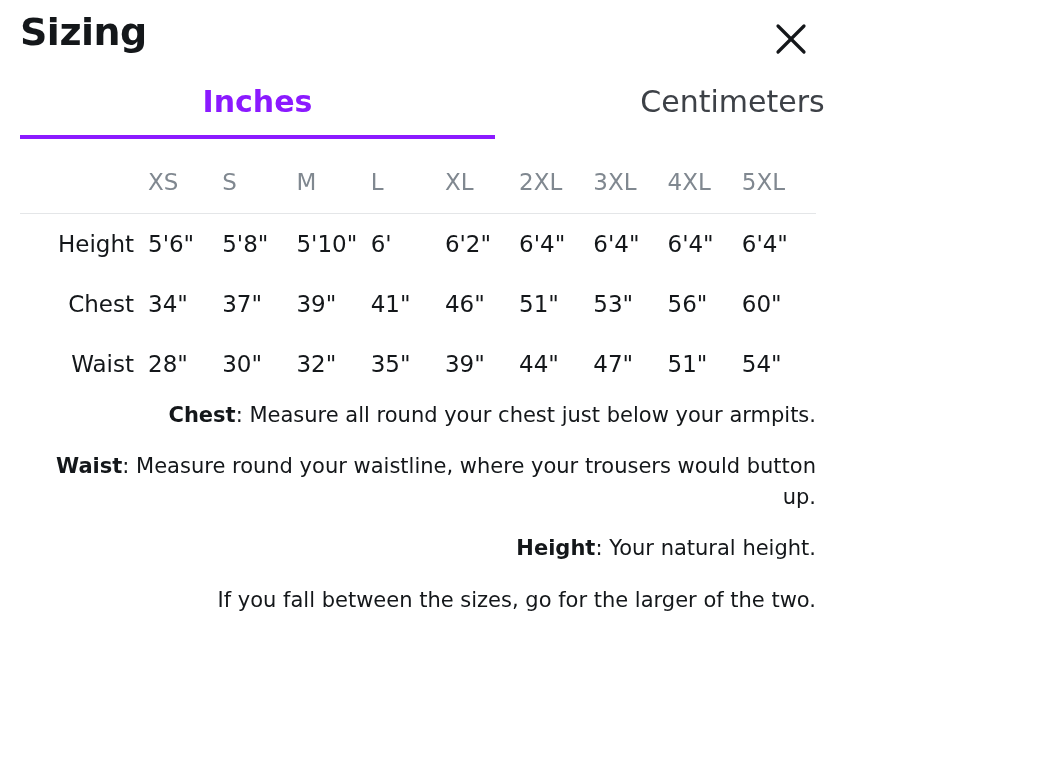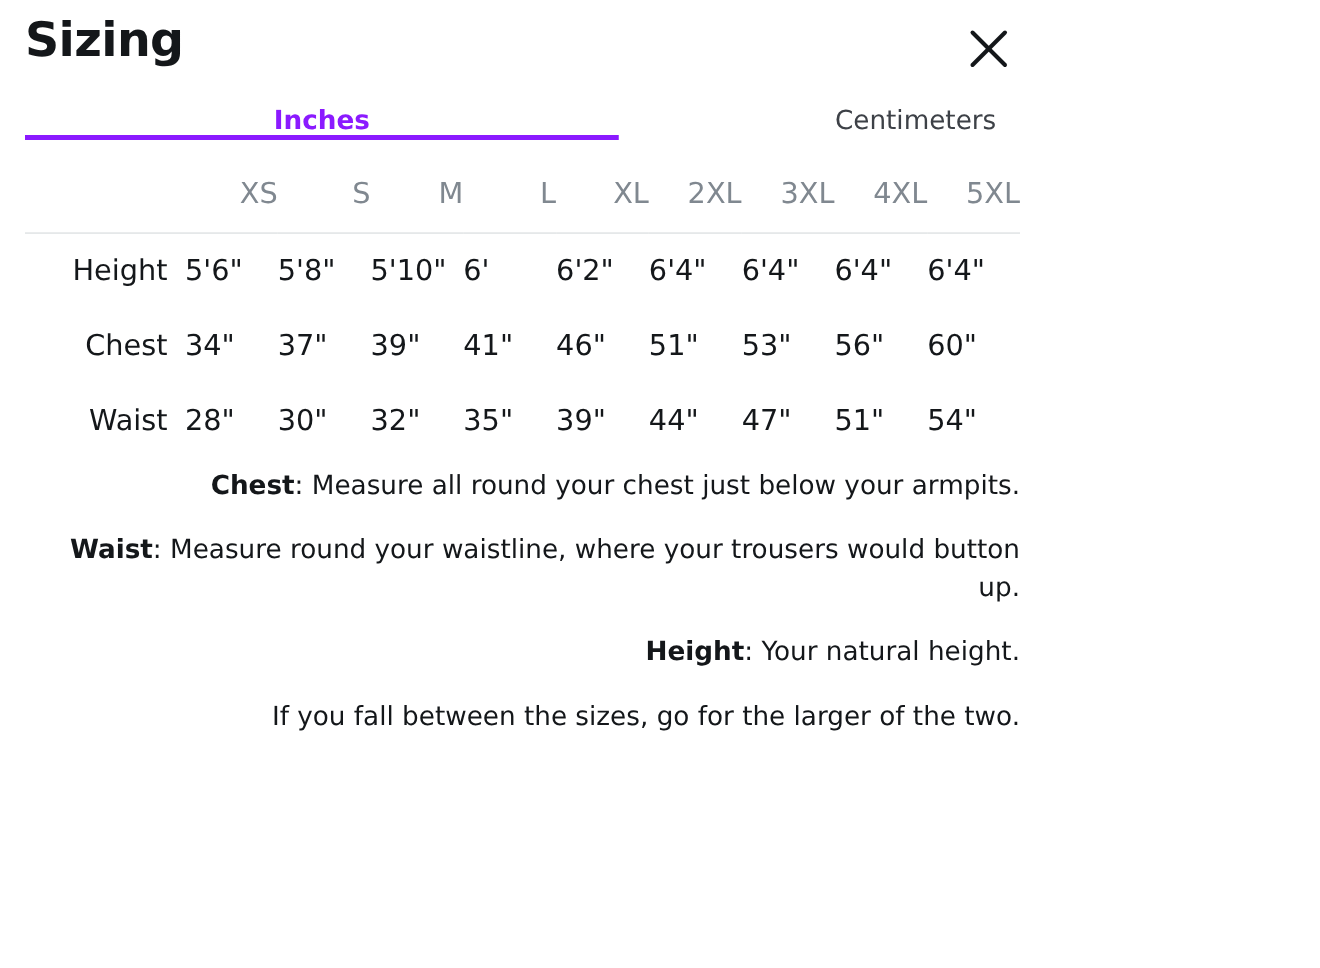--- a/index.html
+++ b/index.html
@@ -46,21 +46,22 @@
   }
   .close-btn svg { display: block; }
 
   .tabs {
     display: flex;
     margin-top: 28px;
   }
   .tab {
     flex: 0 0 475px;
     text-align: center;
-    font-size: 21px;
+    font-size: 30px;
+    padding-bottom: 16px;
     cursor: pointer;
     color: #3d4147;
   }
   .tab.active {
     color: #8b1aff;
     font-weight: bold;
     border-bottom: 4px solid #8b1aff;
   }
 
   table.size-table {
@@ -69,21 +70,21 @@
     margin-top: 14px;
     table-layout: fixed;
   }
   table.size-table th.rowhead-spacer {
     width: 128px;
   }
   table.size-table th {
     font-size: 23px;
     font-weight: normal;
     color: #808890;
-    text-align: right;
+    text-align: left;
     padding: 16px 0 18px 0;
   }
   table.size-table thead tr {
     border-bottom: 1px solid #e4e6e8;
   }
   table.size-table td {
     font-size: 23px;
     color: #14171a;
     padding: 17px 0;
     text-align: left;

